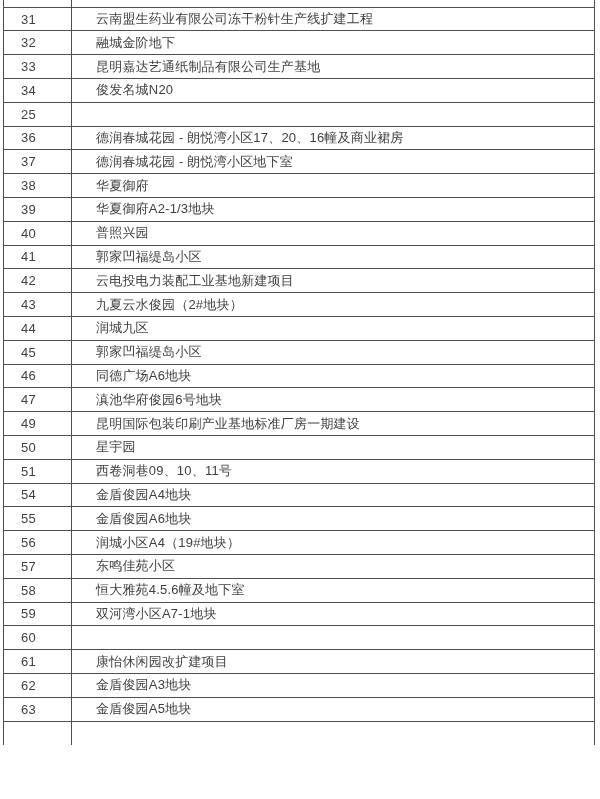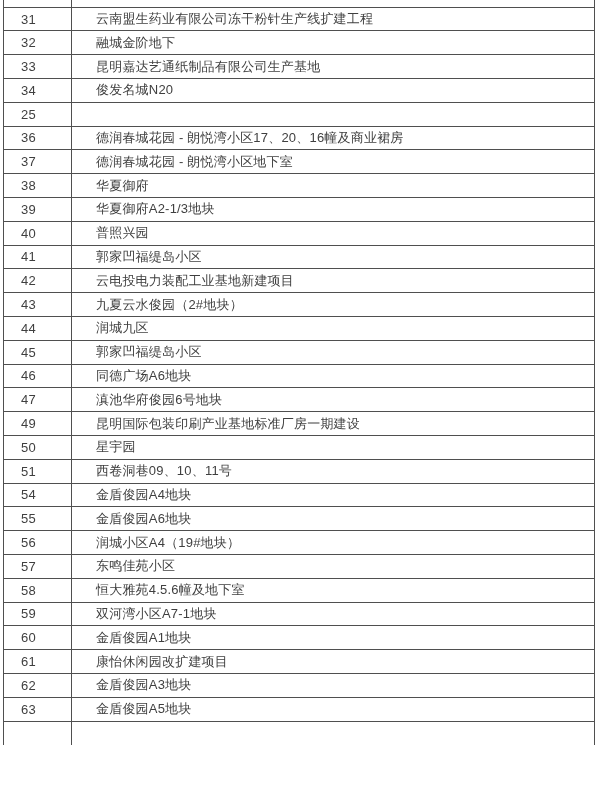--- a/index.html
+++ b/index.html
@@ -192,21 +192,20 @@
     <div class="cell name">恒大雅苑4.5.6幢及地下室</div>
   </div>
 
   <div class="row">
     <div class="cell num">59</div>
     <div class="cell name">双河湾小区A7-1地块</div>
   </div>
 
   <div class="row">
     <div class="cell num">60</div>
-    <div class="cell name">金盾俊园A1地块</div>
   </div>
 
   <div class="row">
     <div class="cell num">61</div>
     <div class="cell name">康怡休闲园改扩建项目</div>
   </div>
 
   <div class="row">
     <div class="cell num">62</div>
     <div class="cell name">金盾俊园A3地块</div>

